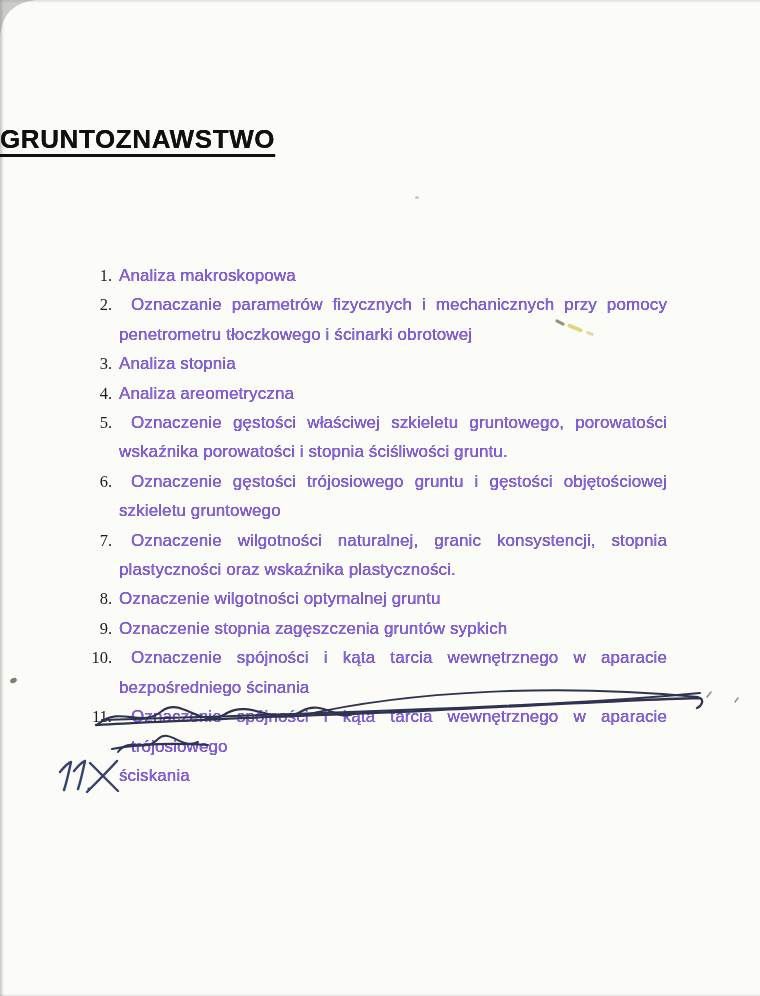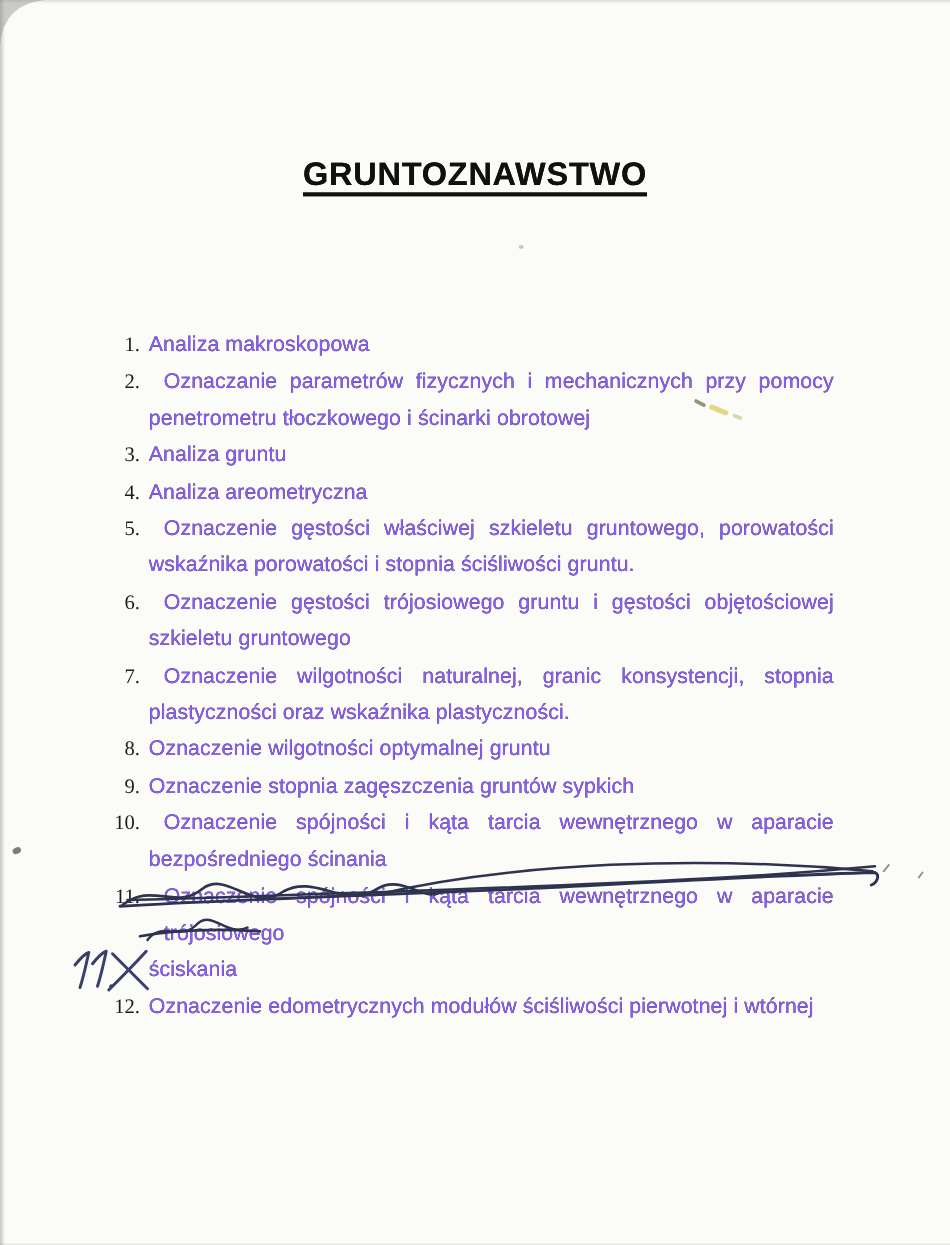--- a/index.html
+++ b/index.html
@@ -21,21 +21,21 @@
   .speck-a{left:10px;top:678px;width:7px;height:5px;background:#55534c;opacity:.75;transform:rotate(-25deg);}
   .speck-b{left:415px;top:196px;width:4px;height:3px;background:#b9b8b2;opacity:.8;}
   .smudge{position:absolute;border-radius:2px;}
   .smudge-dark{left:555px;top:321px;width:10px;height:3px;background:#6e6747;opacity:.7;transform:rotate(28deg);}
   .smudge-yellow{left:567px;top:326px;width:16px;height:4px;background:#d9c95f;opacity:.75;transform:rotate(22deg);}
   .smudge-yellow2{left:586px;top:332px;width:8px;height:3px;background:#cfc06a;opacity:.6;transform:rotate(20deg);}
 
   
   .doc-title{
     position:absolute;top:124px;left:0;width:100%;
-    text-align:center;margin:0;
+    margin:0;
     font-size:26px;font-weight:bold;letter-spacing:.6px;
     color:#101010;
     text-decoration:underline;
     text-decoration-thickness:2.5px;
     text-underline-offset:6px;
     text-shadow:0 0 .4px #101010;
   }
 
   
   .doc-list{position:absolute;top:261px;left:80px;width:587px;}
@@ -84,21 +84,21 @@
     <div class="item">
       <div class="num">2.</div>
       <div class="body-col">
         <div class="line just">Oznaczanie parametrów fizycznych i mechanicznych przy pomocy</div>
         <div class="line">penetrometru tłoczkowego i ścinarki obrotowej</div>
       </div>
     </div>
     <div class="item">
       <div class="num">3.</div>
       <div class="body-col">
-        <div class="line">Analiza gruntu</div>
+        <div class="line">Analiza stopnia</div>
       </div>
     </div>
     <div class="item">
       <div class="num">4.</div>
       <div class="body-col">
         <div class="line">Analiza areometryczna</div>
       </div>
     </div>
     <div class="item">
       <div class="num">5.</div>
@@ -140,26 +140,20 @@
         <div class="line">bezpośredniego ścinania</div>
       </div>
     </div>
     <div class="item">
       <div class="num">11.</div>
       <div class="body-col">
         <div class="line just">Oznaczenie spójności i kąta tarcia wewnętrznego w aparacie trójosiowego</div>
         <div class="line">ściskania</div>
       </div>
     </div>
-    <div class="item">
-      <div class="num">12.</div>
-      <div class="body-col">
-        <div class="line">Oznaczenie edometrycznych modułów ściśliwości pierwotnej i wtórnej</div>
-      </div>
-    </div>
   </div>
 
 <svg class="pen-overlay" viewBox="0 0 760 996">
 
   <g fill="none" stroke-linecap="round" stroke-linejoin="round" stroke="#2e3350">
     <path stroke-width="2.3" d="M96,725 C180,720 300,716 420,711 C520,706 625,700 700,698 C704,700 702,706 697,708"></path>
     <path stroke-width="2" d="M102,720 C240,716 430,710 560,703 C620,700 668,696 700,693"></path>
     <path stroke-width="2" d="M300,716 C410,690 560,684 698,697"></path>
     <path stroke-width="2.2" d="M98,724 C122,705 140,729 162,711 C182,696 202,731 227,713 C252,699 277,728 302,711 C322,699 340,723 354,713"></path>
     <path stroke-width="2.2" d="M112,749 C145,743 175,743 208,745"></path>

